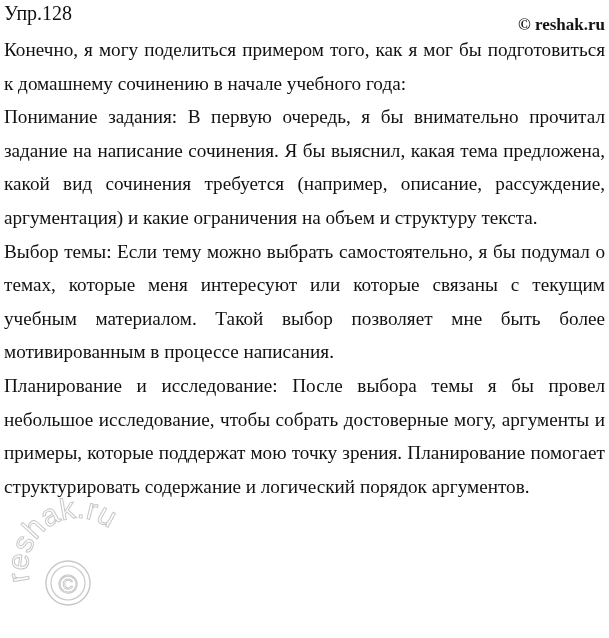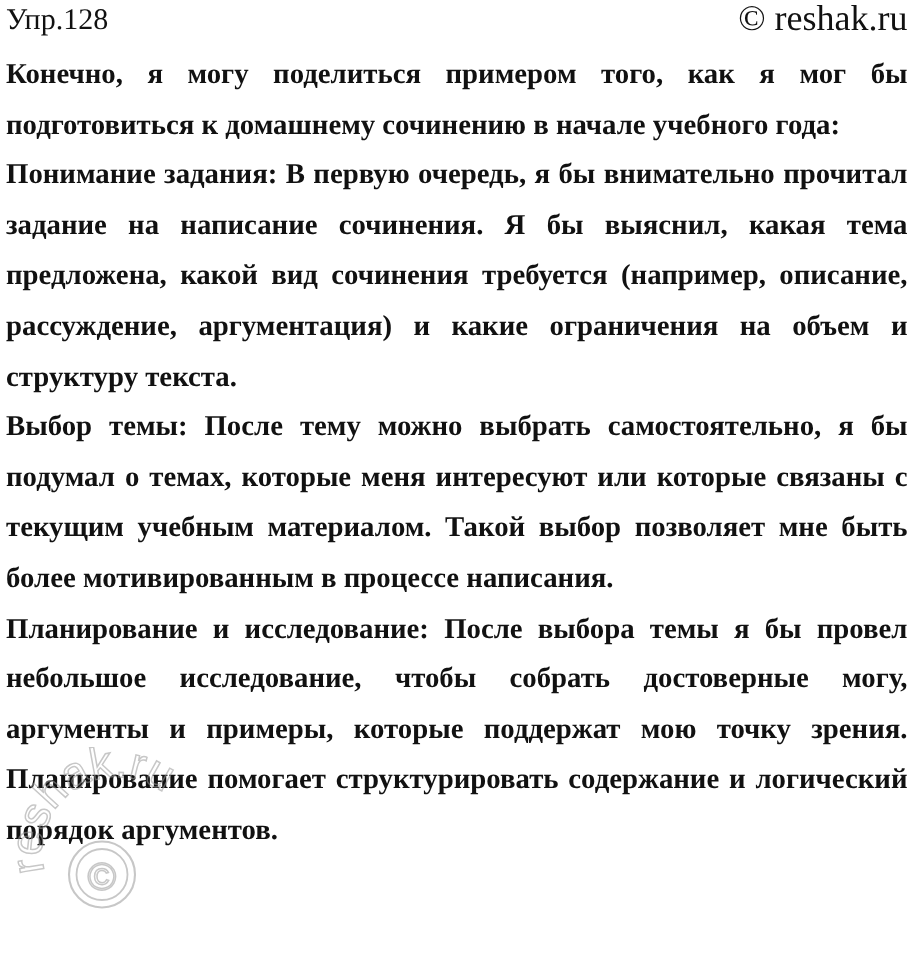--- a/index.html
+++ b/index.html
@@ -29,34 +29,34 @@
     position: absolute;
     left: 0;
     top: 0px;
     font-weight: normal;
     font-size: 20px;
     line-height: 26px;
   }
   .copyright {
     position: absolute;
     right: 0;
-    top: 0px;
-    font-size: 24px;
+    top: 12px;
+    font-size: 17px;
     line-height: 26px;
+    font-weight: bold;
   }
   .body-text {
     margin-top: 3px;
   }
   .para {
     margin: 0 0 0 0;
     font-size: 19.2px;
     line-height: 33.6px;
     text-align: justify;
     text-align-last: left;
-    font-weight: bold;
   }
   .watermark {
     position: absolute;
     left: 8px;
     top: 498px;
     width: 140px;
     height: 140px;
     pointer-events: none;
     opacity: 0.55;
   }
@@ -69,21 +69,21 @@
 
 <div class="page">
   <div class="header">
     <div class="title">Упр.128</div>
     <div class="copyright">© reshak.ru</div>
   </div>
 
   <div class="body-text">
     <p class="para">Конечно, я могу поделиться примером того, как я мог бы подготовиться к домашнему сочинению в начале учебного года:</p>
     <p class="para">Понимание задания: В первую очередь, я бы внимательно прочитал задание на написание сочинения. Я бы выяснил, какая тема предложена, какой вид сочинения требуется (например, описание, рассуждение, аргументация) и какие ограничения на объем и структуру текста.</p>
-    <p class="para">Выбор темы: После тему можно выбрать самостоятельно, я бы подумал о темах, которые меня интересуют или которые связаны с текущим учебным материалом. Такой выбор позволяет мне быть более мотивированным в процессе написания.</p>
+    <p class="para">Выбор темы: Если тему можно выбрать самостоятельно, я бы подумал о темах, которые меня интересуют или которые связаны с текущим учебным материалом. Такой выбор позволяет мне быть более мотивированным в процессе написания.</p>
     <p class="para">Планирование и исследование: После выбора темы я бы провел небольшое исследование, чтобы собрать достоверные могу, аргументы и примеры, которые поддержат мою точку зрения. Планирование помогает структурировать содержание и логический порядок аргументов.</p>
   </div>
 </div>
 
 <div class="watermark">
   <svg width="140" height="140" viewBox="0 0 140 140">
     <defs>
       <path id="wm-arc" d="M 20 70 A 50 50 0 0 1 120 70"></path>
     </defs>
     <circle cx="60" cy="85" r="22" fill="none" stroke="#9a9a9a" stroke-width="1.4"></circle>

